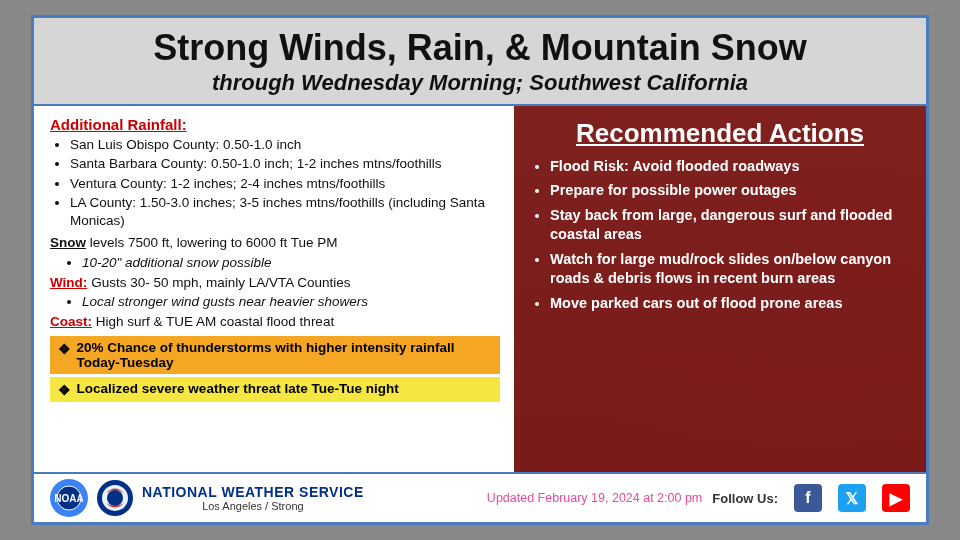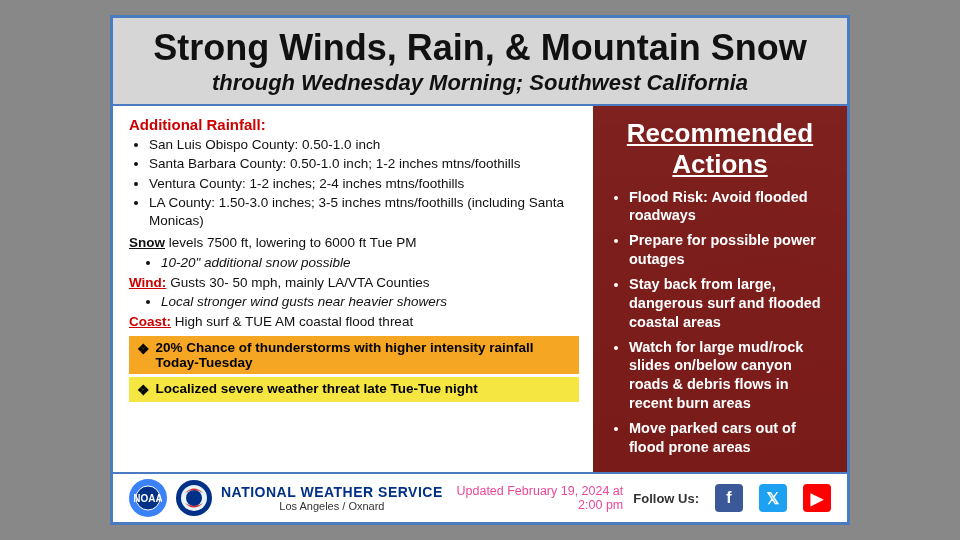--- a/index.html
+++ b/index.html
@@ -7,21 +7,21 @@
       width: 960px;
       height: 540px;
       background: #888;
       display: flex;
       align-items: center;
       justify-content: center;
       font-family: Arial, sans-serif;
       overflow: hidden;
     }
     .main-card {
-      width: 740px;
+      width: 898px;
       height: 510px;
       background: #fff;
       border: 3px solid #4a7abf;
       display: flex;
       flex-direction: column;
     }
     .header-section {
       background: #d6d6d6;
       text-align: center;
       padding: 10px 16px 8px;
@@ -48,20 +48,21 @@
     .left-panel {
       flex: 0 0 480px;
       padding: 10px 14px 6px 16px;
       font-size: 13.5px;
       color: #111;
       overflow: hidden;
     }
     .section-heading {
       font-size: 15px;
       font-weight: 900;
+      text-decoration: underline;
       color: #c00;
       margin-bottom: 3px;
     }
     .bullet-list {
       list-style: disc;
       padding-left: 20px;
       margin-bottom: 5px;
     }
     .bullet-list li {
       margin-bottom: 2px;
@@ -331,21 +332,21 @@
 
       <svg class="weather-swirl" viewBox="0 0 38 38">
         <circle cx="19" cy="19" r="18" fill="#003087"></circle>
         <circle cx="19" cy="19" r="13" fill="#e8f4f8"></circle>
         <circle cx="19" cy="19" r="8" fill="#003087"></circle>
         <path d="M 10 14 Q 19 5 28 14 Q 19 8 10 14" fill="#c00" opacity="0.8"></path>
         <path d="M 10 24 Q 19 33 28 24 Q 19 30 10 24" fill="#c00" opacity="0.8"></path>
       </svg>
       <div class="nws-text-block">
         <span class="nws-main">NATIONAL WEATHER SERVICE</span>
-        <span class="nws-sub">Los Angeles / Oxnard</span>
+        <span class="nws-sub">Los Angeles / Strong</span>
       </div>
     </div>
     <div class="footer-center">Updated February 19, 2024 at 2:00 pm</div>
     <div class="footer-right">
       <span>Follow Us:</span>
       <div class="social-icon fb">
         <span>f</span>
       </div>
       <div class="social-icon tw">
         <span>𝕏</span>

